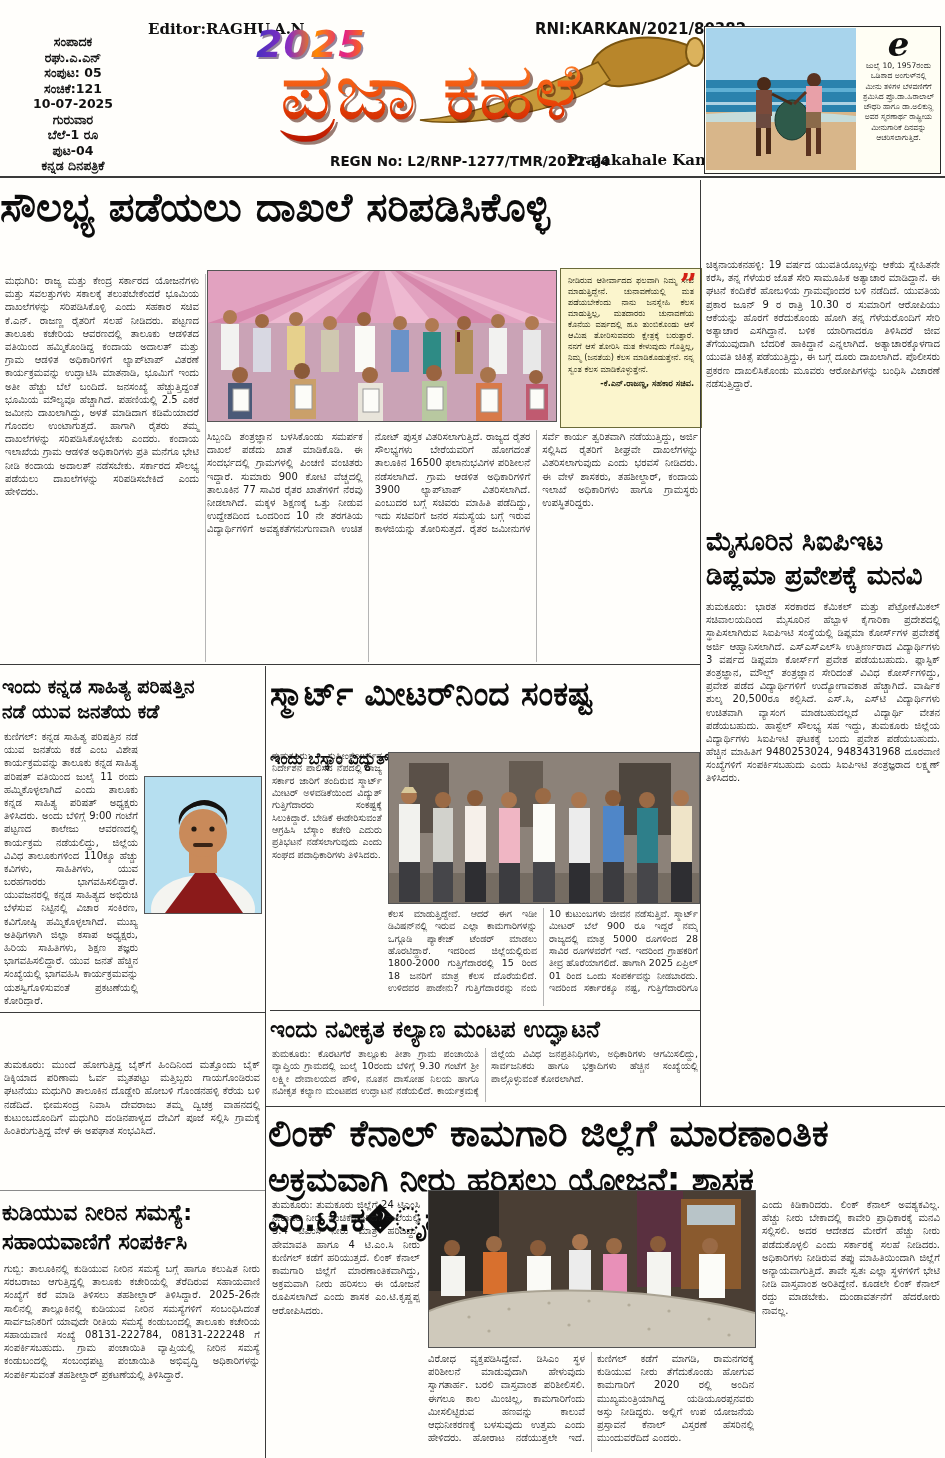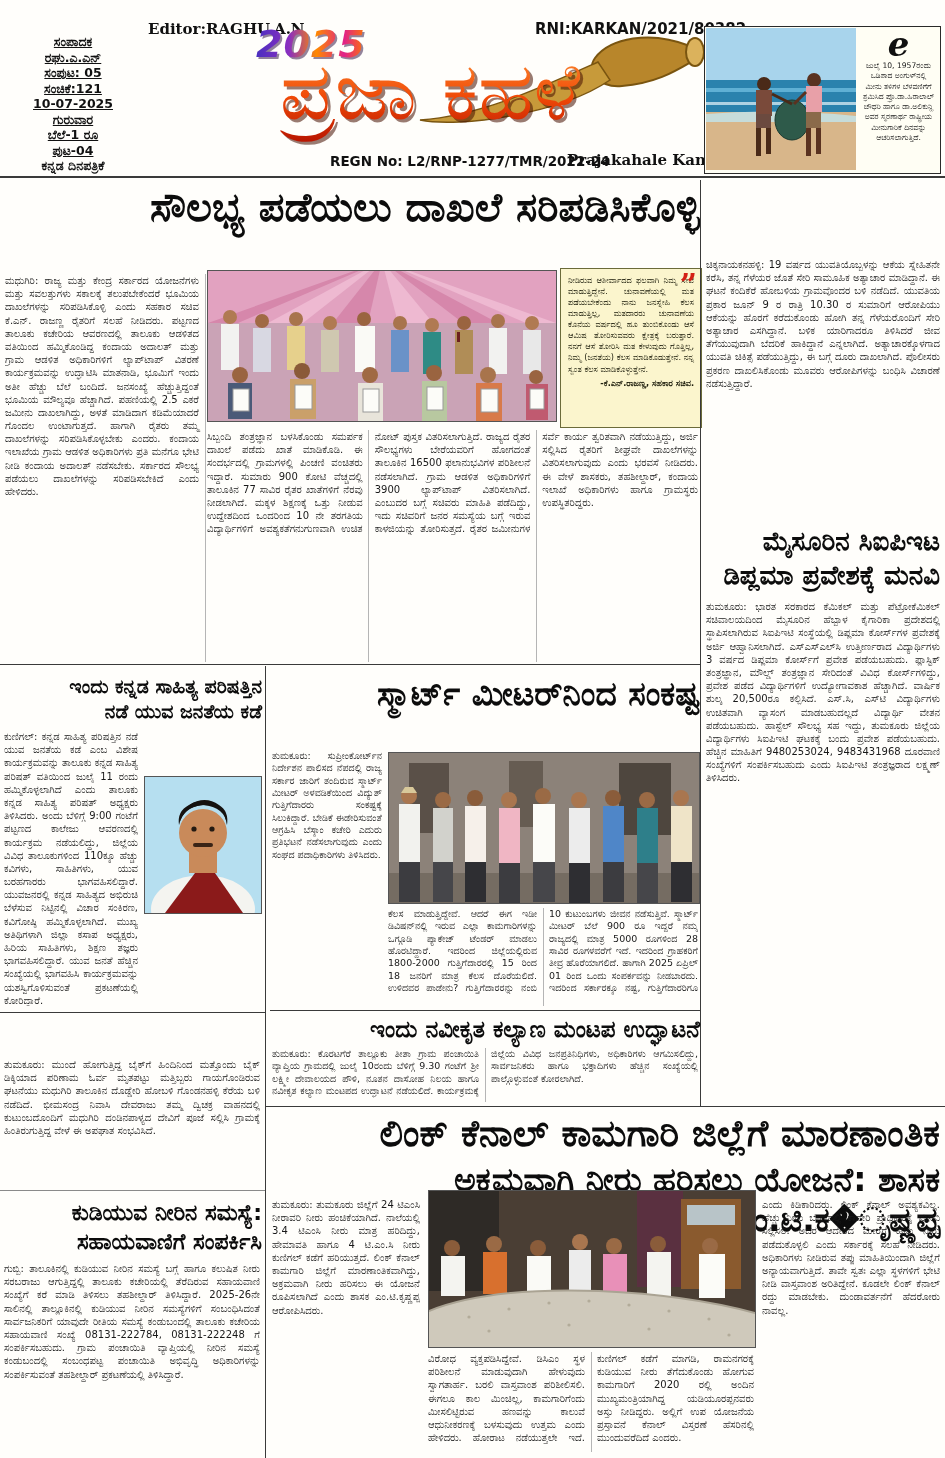--- a/index.html
+++ b/index.html
@@ -1,29 +1,29 @@
 <!DOCTYPE html>
 <html><head>
 <meta charset="utf-8">
 <style>
   html,body{margin:0;padding:0;background:#e9e9e9;}
   .page{position:relative;width:945px;height:1458px;background:#fffefb;margin:0 auto;
         font-family:"DejaVu Sans",sans-serif;color:#111;overflow:hidden;}
   .abs{position:absolute;}
-  .ctr{text-align:right;}
+  .ctr{text-align:left;}
   .body-text{font-size:10px;line-height:1.32;text-align:justify;color:#191919;overflow:hidden;}
   .body-sm{font-size:9.5px;line-height:1.3;text-align:justify;color:#191919;overflow:hidden;}
   .cols-3{column-count:3;column-gap:12px;column-rule:1px solid #b5b5b5;}
   .cols-2{column-count:2;column-gap:12px;column-rule:1px solid #b5b5b5;}
   .rule-h{background:#3a3a3a;height:1px;}
   .rule-v{background:#3a3a3a;width:1px;}
   .red{color:#c8100f;}
   .hl{font-weight:bold;color:#0c0c0c;letter-spacing:0px;}
   .photo{border:1px solid #555;background:#ccc;overflow:hidden;}
-  .info-line{display:block;font-size:12.5px;font-weight:bold;text-decoration:underline;
+  .info-line{display:block;font-size:12.5px;font-weight:bold;
              line-height:15.5px;color:#111;}
   .info-line.nound{text-decoration:none;}
   .masthead-title{font-weight:normal;white-space:nowrap;
     background:linear-gradient(180deg,#ff9a3a 0%,#f04a08 55%,#b81500 100%);
     -webkit-background-clip:text;background-clip:text;color:transparent;
     filter:drop-shadow(3px 3px 0 rgba(70,15,0,.55));}
   .year-logo{font-style:italic;font-weight:bold;font-size:38px;letter-spacing:1px;
     background:linear-gradient(90deg,#4a2fc0 0%,#8a2fc0 30%,#ff8800 55%,#e0218a 80%,#ff7700 100%);
     -webkit-background-clip:text;background-clip:text;color:transparent;
     filter:drop-shadow(2px 2px 0 rgba(40,10,60,.5));}

